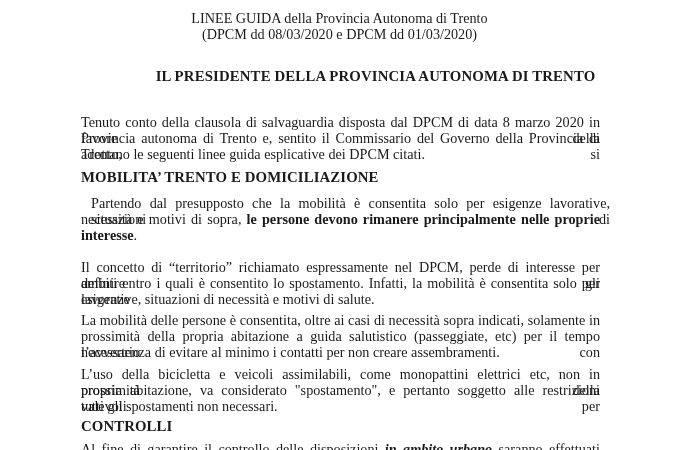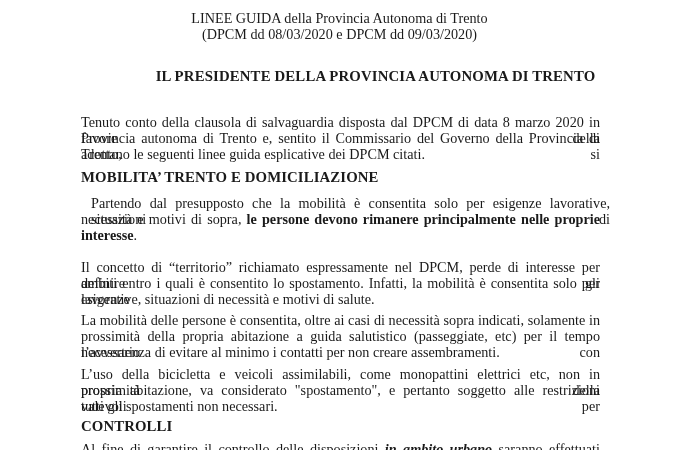--- a/index.html
+++ b/index.html
@@ -57,21 +57,21 @@
       padding-left: 36px;
     }
     .underline { text-decoration: underline; }
   </style>
 </head>
 <body>
 
 <div class="page">
 
   <div class="line center" style="top:9px;">LINEE GUIDA della Provincia Autonoma di Trento</div>
-  <div class="line center" style="top:25px;">(DPCM dd 08/03/2020 e DPCM dd 09/03/2020)</div>
+  <div class="line center" style="top:25px;">(DPCM dd 08/03/2020 e DPCM dd 01/03/2020)</div>
 
   <div class="line center title-main" style="top:67px;">IL PRESIDENTE DELLA PROVINCIA AUTONOMA DI TRENTO</div>
 
   <div class="line just" style="top:113px;">Tenuto conto della clausola di salvaguardia disposta dal DPCM di data 8 marzo 2020 in favore della</div>
   <div class="line just" style="top:129px;">Provincia autonoma di Trento e, sentito il Commissario del Governo della Provincia di Trento, si</div>
   <div class="line left" style="top:145px;">adottano le seguenti linee guida esplicative dei DPCM citati.</div>
 
   <div class="line left heading" style="top:168px;">MOBILITA’ TRENTO E DOMICILIAZIONE</div>
 
   <div class="line just" style="top:194px;margin-left:10px;">Partendo dal presupposto che la mobilità è consentita solo per esigenze lavorative, situazioni di</div>

